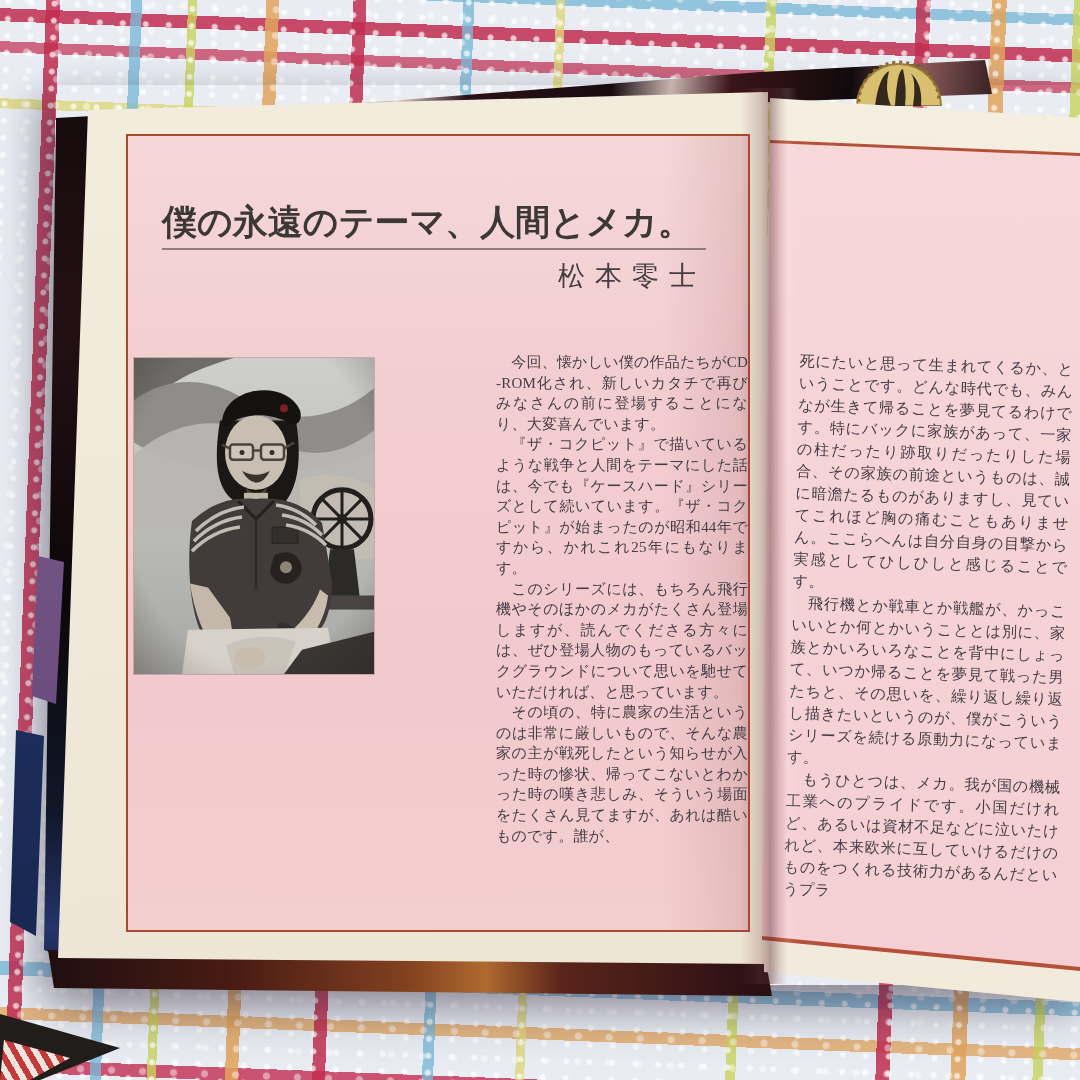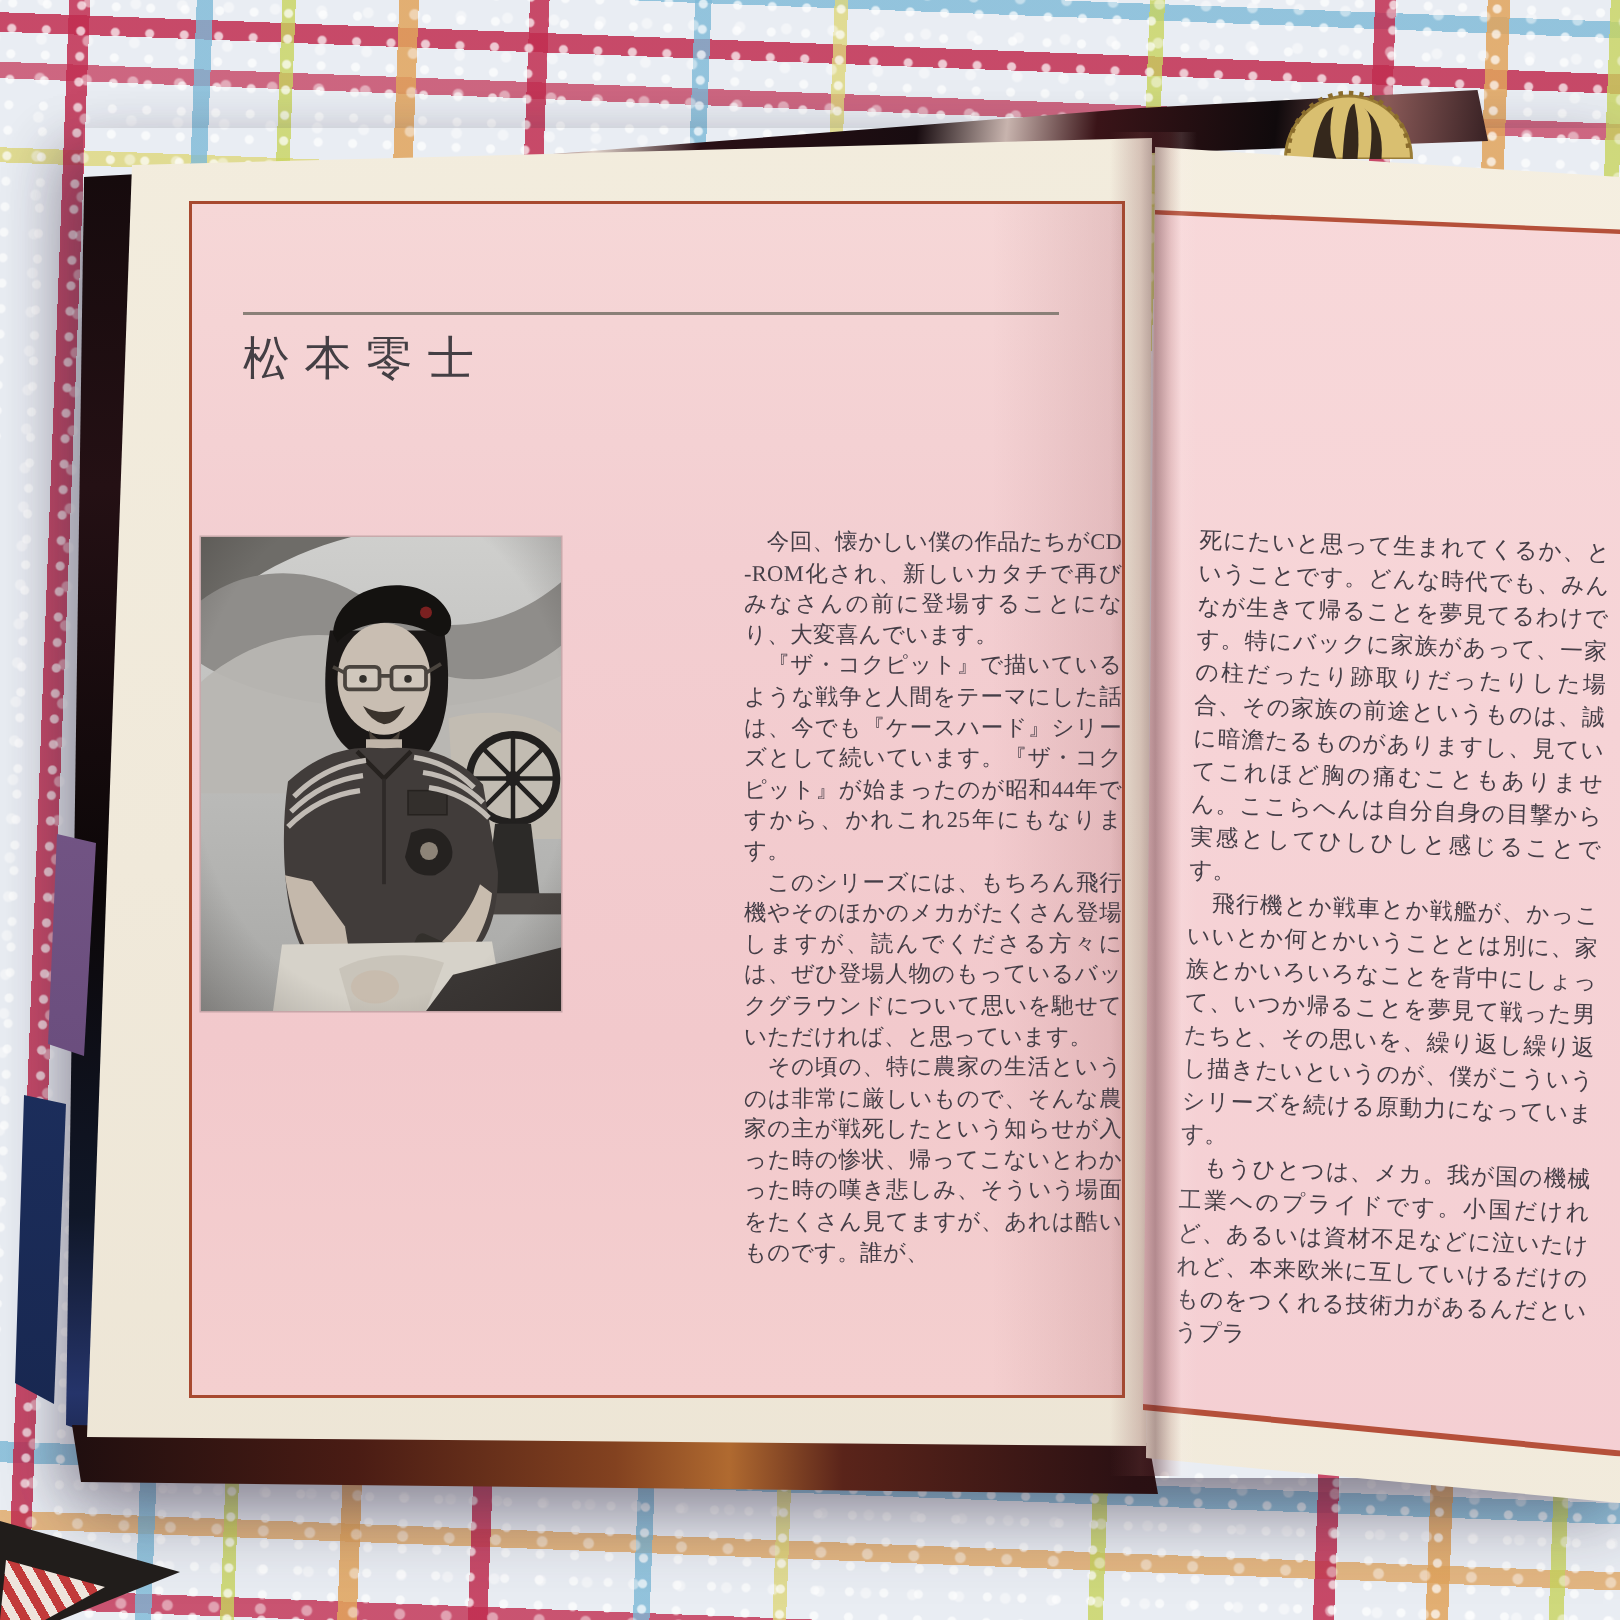--- a/index.html
+++ b/index.html
@@ -69,21 +69,21 @@
     background:linear-gradient(175deg,#f3edde 0%,#f0e9da 50%,#ece4d4 100%);}
   .left-inner{position:absolute;left:126px;top:134px;width:620px;height:794px;
     border:2px solid #a8492f;
     background:
       linear-gradient(90deg, rgba(150,90,90,0) 86%, rgba(150,90,90,.18) 100%),
       linear-gradient(180deg,#f6d7d7 0%,#f3ced1 30%,#f2c9cc 70%,#f4cfcf 100%);}
   .title-block{position:absolute;left:34px;top:66px;width:544px;}
   .page-title{margin:0;font-family:"Liberation Sans","DejaVu Sans",sans-serif;
     font-weight:800;font-size:35px;line-height:1.15;letter-spacing:0px;color:#3c3835;white-space:nowrap;}
   .title-rule{height:2px;background:#8a8078;margin-top:6px;}
-  .page-author{margin:8px 0 0 0;text-align:left;font-size:31px;letter-spacing:10px;color:#443f44;}
+  .page-author{margin:8px 0 0 0;text-align:right;font-size:27px;letter-spacing:10px;color:#443f44;}
   .photo{position:absolute;left:6px;top:222px;width:240px;height:316px;box-shadow:0 0 0 1px rgba(70,60,60,.25);}
   .photo svg{display:block;width:100%;height:100%;}
 
   .col{position:absolute;color:#453e47;text-align:justify;word-break:break-all;}
   .col p{margin:0;}
   .col-left{left:368px;top:216px;width:252px;font-size:15px;line-height:20.6px;letter-spacing:.2px;}
 
   
   .page-right{clip-path:polygon(770px 98px,1080px 118px,1080px 1002px,764px 972px);
     background:linear-gradient(182deg,#f5efe1 0%,#f1eadb 100%);}
@@ -123,20 +123,21 @@
       <path d="M42,48 Q44,12 50,11 Q54,30 52,48 Z" fill="#35281c"></path>
       <path d="M60,48 Q64,18 56,14 Q70,24 68,48 Z" fill="#35281c"></path>
       <path d="M6,44 A40,40 0 0 1 86,44" fill="none" stroke="#8a6c2c" stroke-width="3" stroke-dasharray="3 4"></path>
     </svg>
   </div>
 
   <div class="layer page-left"></div>
 
   <div class="left-inner">
     <div class="title-block">
+      <h1 class="page-title">僕の永遠のテーマ、人間とメカ。</h1>
       <div class="title-rule"></div>
       <p class="page-author">松本零士</p>
     </div>
 
     <figure class="photo" style="margin:0">
       <svg viewBox="0 0 240 314" preserveAspectRatio="none">
         <defs>
           <linearGradient id="pbg" x1="0" y1="0" x2="0" y2="1">
             <stop offset="0" stop-color="#cfcfcd"></stop>
               <stop offset="1" stop-color="#a8a8a6"></stop>

